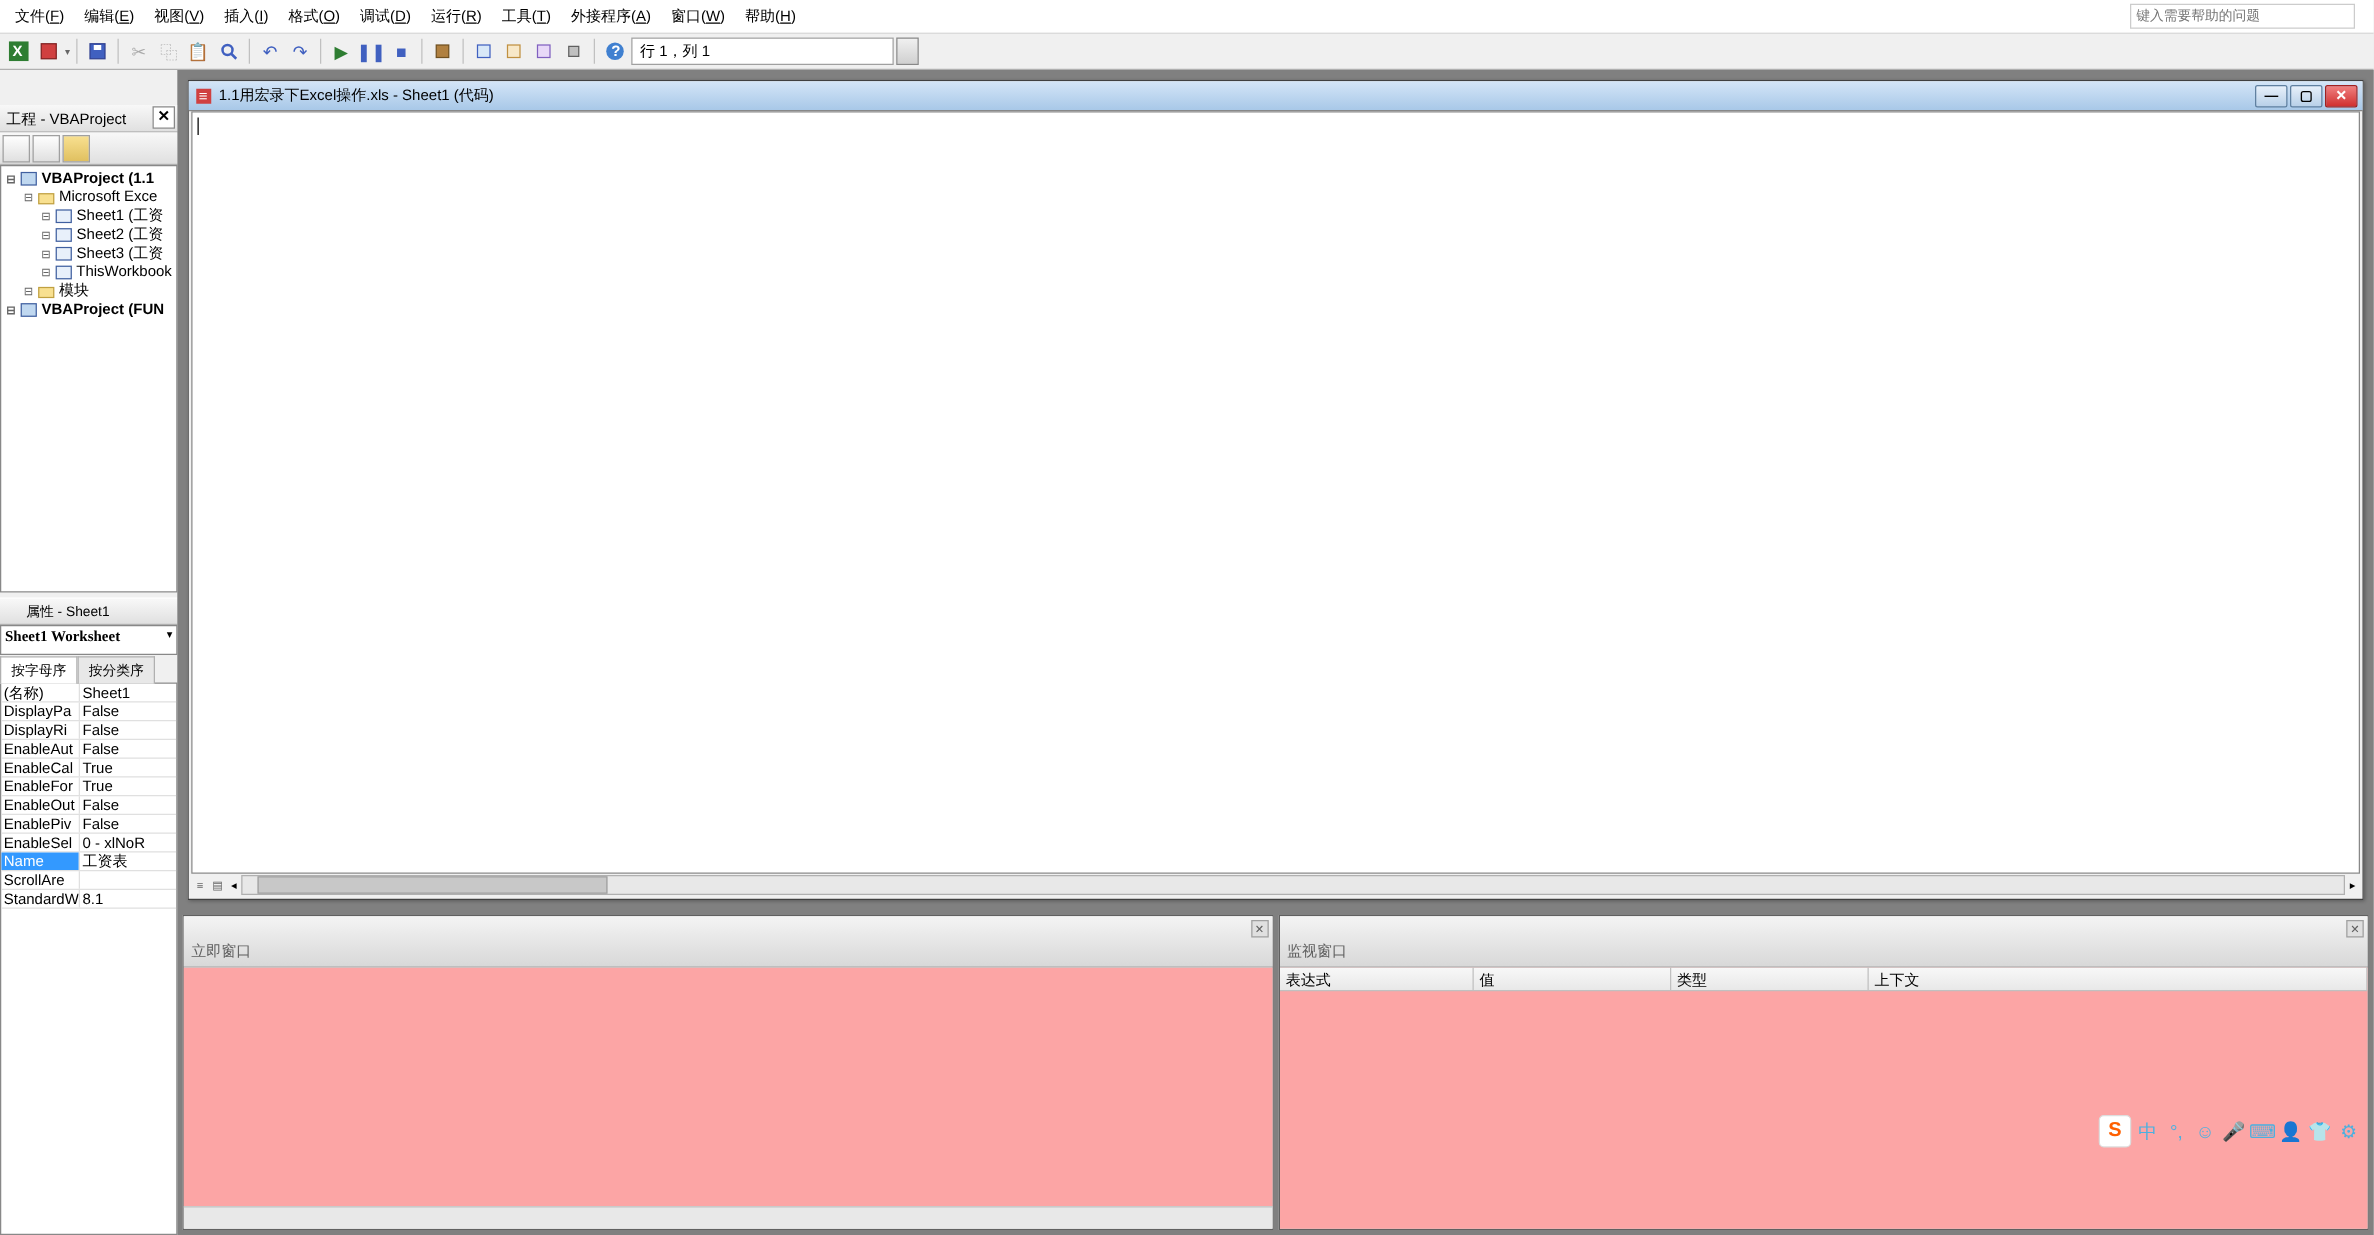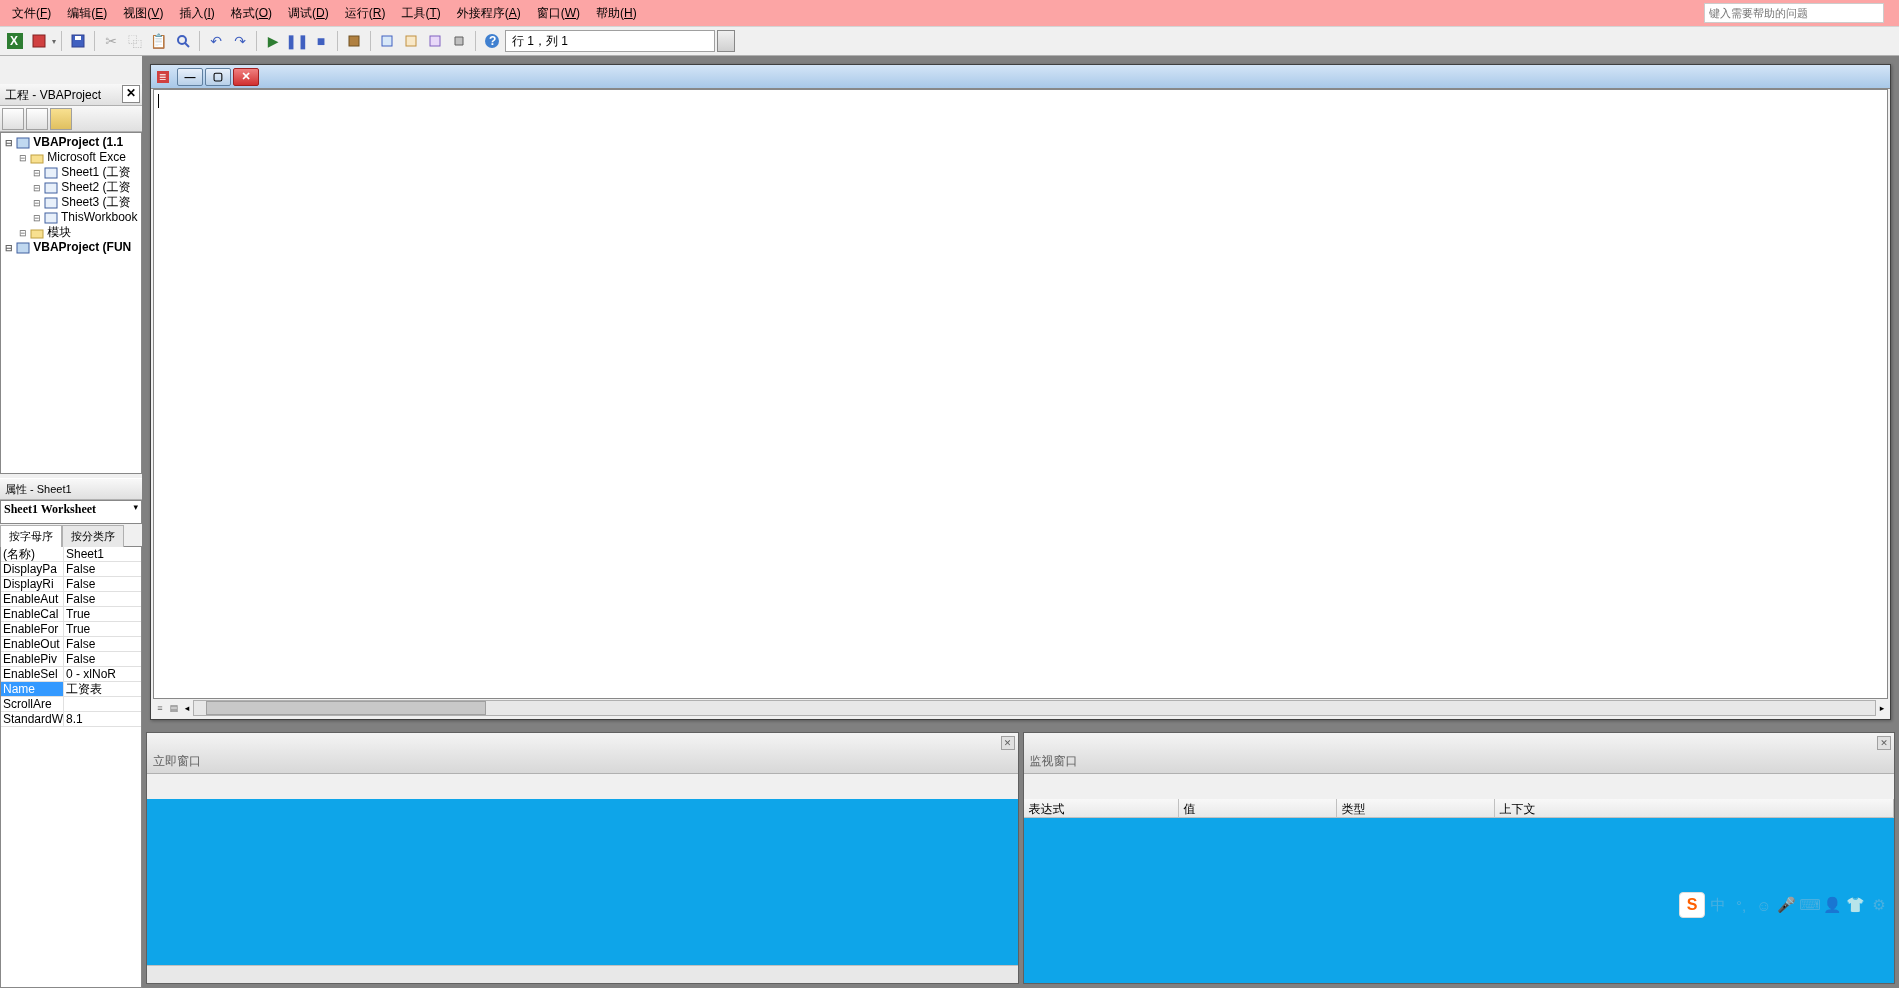--- a/index.html
+++ b/index.html
@@ -1,19 +1,19 @@
 <!DOCTYPE html>
 <html><head>
 <meta charset="utf-8">
 <style>
 * { margin: 0; padding: 0; box-sizing: border-box; font-family: 'Microsoft YaHei', SimSun, sans-serif; font-size: 12px; }
 body { background: #e8e8e8; overflow: hidden; width: 1899px; height: 988px; position: relative; }
 
 
-.menubar { display: flex; background: #fca5a5; height: 26px; align-items: center; padding-left: 4px; position: relative; }
+.menubar { display: flex; background: #ffffff; height: 26px; align-items: center; padding-left: 4px; position: relative; }
 .menubar-item { padding: 4px 8px; cursor: pointer; }
 .menubar-item u { text-decoration: underline; }
 .help-search { position: absolute; right: 15px; top: 3px; width: 180px; height: 20px; background: #fff; border: 1px solid #ccc; padding: 2px 4px; font-size: 11px; color: #999; }
 
 
 .toolbar { display: flex; background: #f0f0f0; height: 30px; align-items: center; border-top: 1px solid #d4d4d4; border-bottom: 1px solid #b0b0b0; padding-left: 4px; gap: 2px; }
 .tool-btn { width: 22px; height: 22px; display: flex; align-items: center; justify-content: center; cursor: pointer; border: 1px solid transparent; font-size: 14px; }
 .tool-sep { width: 1px; height: 20px; background: #c0c0c0; margin: 0 3px; }
 .pos-input { width: 210px; height: 22px; background: #fff; border: 1px solid #a0a0a0; padding: 2px 6px; }
 .pos-dropdown { width: 18px; height: 22px; background: linear-gradient(#f0f0f0,#d0d0d0); border: 1px solid #888; }
@@ -25,21 +25,21 @@
 .left-panel { width: 142px; display: flex; flex-direction: column; background: #f0f0f0; }
 .proj-title { background: linear-gradient(#f8f8f8,#e0e0e0); height: 22px; padding: 3px 5px; font-size: 11px; border-bottom: 1px solid #b0b0b0; position: relative; margin-top: 28px; }
 .proj-close { position: absolute; right: 2px; top: 1px; width: 18px; height: 18px; background: #fff; border: 1px solid #888; text-align: center; font-weight: bold; cursor: pointer; line-height: 14px; }
 .proj-toolbar { height: 26px; background: linear-gradient(#f8f8f8,#e0e0e0); display: flex; align-items: center; padding: 2px; gap: 2px; border-bottom: 1px solid #b0b0b0; position: relative;}
 .proj-tool-btn { width: 22px; height: 22px; border: 1px solid #a0a0a0; background: linear-gradient(#fefefe,#e0e0e0); cursor: pointer; }
 .proj-tree { flex: none; height: 342px; background: #fff; border: 1px solid #888; overflow: hidden; font-family: SimSun, sans-serif; font-size: 12px; padding-top: 2px; }
 .tree-node { white-space: nowrap; line-height: 14px; padding: 0 2px; }
 .tree-node.bold { font-weight: bold; }
 
 
-.props-title { background: linear-gradient(#f8f8f8,#e0e0e0); height: 22px; padding: 3px 5px; font-size: 11px; border-top: 1px solid #fff; border-bottom: 1px solid #b0b0b0; margin-top: 4px;}
+.props-title { background: linear-gradient(#f8f8f8,#e0e0e0); height: 22px; padding: 3px 21px; font-size: 11px; border-top: 1px solid #fff; border-bottom: 1px solid #b0b0b0; margin-top: 4px;}
 .props-combo { height: 24px; background: #fff; border: 1px solid #888; font-family: SimSun; position: relative; padding: 1px 3px; }
 .props-combo::after { content: "▾"; position: absolute; right: 3px; font-size: 9px;}
 .props-tabs { display: flex; height: 22px; background: #f0f0f0; }
 .props-tab { padding: 3px 8px; border: 1px solid #b0b0b0; background: #fff; font-size: 11px; cursor: pointer; border-bottom: none; position: relative; top: 1px;}
 .props-tab.inactive { background: #e8e8e8; }
 .props-grid { flex: 1; background: #fff; border: 1px solid #888; overflow-y: scroll; }
 .props-row { display: flex; border-bottom: 1px solid #e0e0e0; font-family: SimSun; font-size: 12px; line-height: 14px;}
 .props-row.selected .pk { background: #3399ff; color: #fff; }
 .pk { flex: 0 0 62px; padding-left: 2px; overflow: hidden; }
 .pv { flex: 1; padding-left: 2px; overflow: hidden; border-left: 1px solid #e0e0e0;}
@@ -61,21 +61,21 @@
 .code-editor .cursor { border-left: 1px solid #000; height: 14px; display: inline-block;}
 .code-bottom { height: 18px; display: flex; align-items: center; background: #f0f0f0; margin: 0 2px 2px 2px;}
 .code-hs { flex: 1; height: 16px; background: #e8e8e8; border: 1px solid #b0b0b0; position: relative;}
 .code-hs-thumb { position: absolute; left: 12px; width: 280px; height: 14px; background: #c8c8c8; border: 1px solid #a0a0a0;}
 
 
 .bottom-area { height: 260px; display: flex; gap: 4px; padding: 4px; background: #808080;}
 .bottom-panel { flex: 1; background: #f0f0f0; border: 1px solid #606060; display: flex; flex-direction: column; }
 .bp-title { height: 22px; background: linear-gradient(#f4f4f4,#d8d8d8); padding: 20px 6px; font-size: 11px; color: #606060; border-bottom: 1px solid #b0b0b0; position: relative;}
 .bp-close { position: absolute; right: 3px; top: 3px; width: 14px; height: 14px; background: #e0e0e0; border: 1px solid #a0a0a0; font-size: 9px; text-align: center; line-height: 12px; cursor: pointer;}
-.bp-content { flex: 1; background: #0ea5e9; overflow-y: scroll; margin-top: 25px; }
+.bp-content { flex: 1; background: #fca5a5; overflow-y: scroll; }
 .watch-header { display: flex; background: linear-gradient(#f8f8f8,#e8e8e8); border-bottom: 1px solid #c0c0c0; height: 19px; font-size: 11px;}
 .wh-col { padding: 2px 5px; border-right: 1px solid #c0c0c0; }
 .bp-content.immediate { padding: 2px; font-family: Consolas, monospace;}
 .bp-hs { height: 18px; background: #e8e8e8; border-top: 1px solid #c0c0c0;}
 
 
 .ime-bar { position: absolute; right: 10px; bottom: 70px; display: flex; gap: 3px; align-items: center; }
 .ime-logo { width: 26px; height: 26px; background: #fff; border: 1px solid #ddd; border-radius: 4px; display:flex; align-items:center; justify-content:center; font-weight:bold; color:#ff6000; font-size:16px;}
 .ime-icon { width: 20px; height: 20px; color: #4ab0e0; font-size: 15px; display:flex; align-items:center; justify-content:center;}
 
@@ -274,20 +274,21 @@
   </div>
 
   <div class="right-panel">
     <div class="mdi-area">
       <div class="code-window">
         <div class="code-titlebar">
           <svg class="code-title-icon" width="16" height="16">
               <rect x="2" y="2" width="12" height="12" fill="#d04040"></rect>
               <text x="4" y="12" fill="#fff" font-size="9">≡</text>
             </svg>
+          <span class="code-title-text">1.1用宏录下Excel操作.xls - Sheet1 (代码)</span>
           <div class="win-btn min">—</div>
           <div class="win-btn max">▢</div>
           <div class="win-btn close">✕</div>
         </div>
         <div class="code-editor"><span class="cursor"></span></div>
         <div class="code-bottom">
           <span style="width:14px;text-align:center;font-size:9px;color:#666">≡</span>
           <span style="width:14px;text-align:center;font-size:9px;color:#666">▤</span>
           <span style="width:12px;text-align:center;font-size:9px">◂</span>
           <div class="code-hs">

